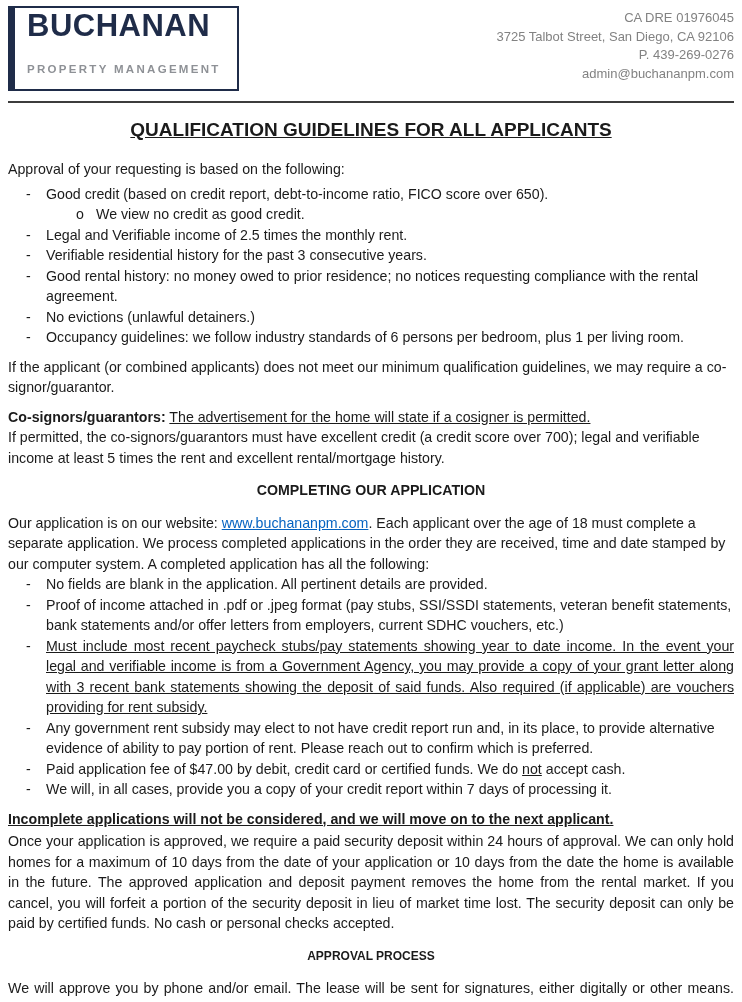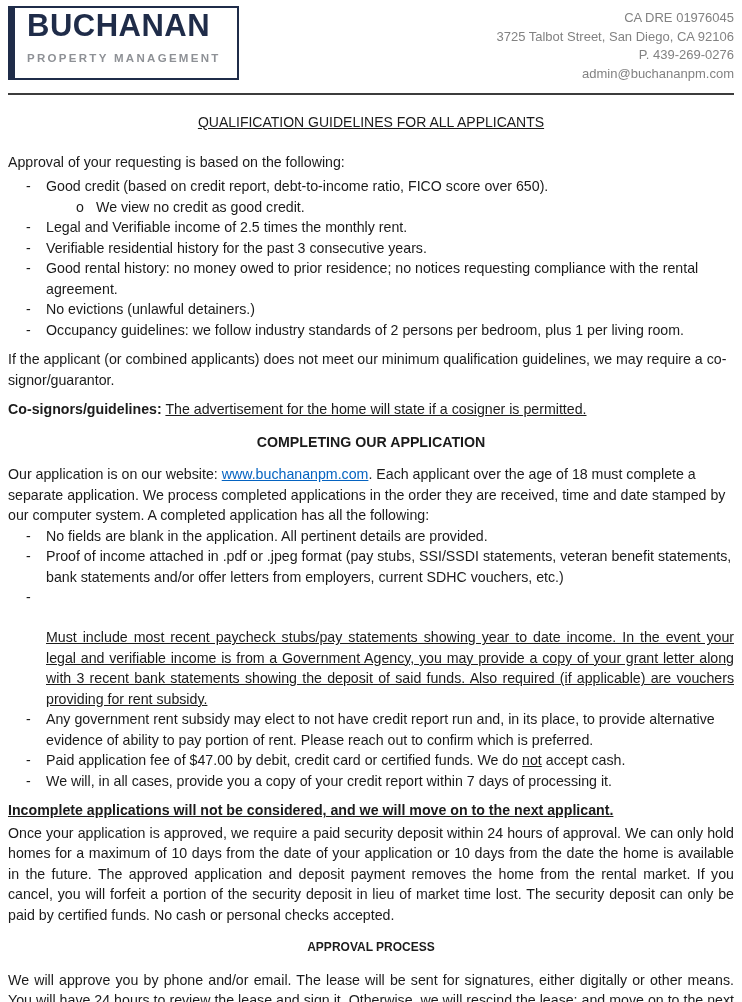--- a/index.html
+++ b/index.html
@@ -22,42 +22,42 @@
   .logo{
     border:2px solid var(--brand-navy,#1f2c49);
     border-left:7px solid var(--brand-navy,#1f2c49);
     padding:2px 16px 9px 12px;background:#fff;
   }
   .logo-name{
     font-size:31px;font-weight:800;letter-spacing:.5px;line-height:1;
     color:var(--brand-navy,#1f2c49);
   }
   .logo-sub{
-    font-size:11.5px;font-weight:700;letter-spacing:2.3px;margin-top:7px;
+    font-size:11.5px;font-weight:700;letter-spacing:2.3px;margin-top:18px;
     color:var(--logo-gray,#8e9196);
   }
   .contact{
     text-align:right;color:var(--contact-gray,#828282);
     font-size:13px;line-height:18.6px;padding-top:3px;
   }
   .rule{border:none;border-top:2px solid #3c3c3c;margin:2px 0 0 0;}
   
   .title{
-    text-align:center;font-size:14px;font-weight:normal;text-decoration:underline;
+    text-align:center;font-size:19px;font-weight:bold;text-decoration:underline;
     margin:17px 0 19px 0;
   }
   .para{margin:0 0 9px 0;}
   .justify{text-align:justify;}
   .heading{text-align:center;font-weight:bold;margin:12px;}
   .list{margin:0 0 9px 0;}
   .li{display:flex;}
   .li .marker{flex:0 0 20px;margin-left:18px;}
   .li .txt{flex:1;}
   .li.sub .marker{margin-left:68px;}
-  .u{text-decoration:underline;margin-top:40px;}
+  .u{text-decoration:underline;}
   .bold{font-weight:bold;}
   .warning{font-weight:bold;text-decoration:underline;margin:1px 0 2px 0;}
   .link{color:var(--link-blue,#0563c1);text-decoration:underline;cursor:pointer;}
   .tight{margin-bottom:0;}
 </style>
 </head>
 <body>
 
 <div class="page">
 
@@ -99,28 +99,29 @@
     <div class="li">
       <span class="marker">-</span>
       <div class="txt">Good rental history: no money owed to prior residence; no notices requesting compliance with the rental agreement.</div>
     </div>
     <div class="li">
       <span class="marker">-</span>
       <div class="txt">No evictions (unlawful detainers.)</div>
     </div>
     <div class="li">
       <span class="marker">-</span>
-      <div class="txt">Occupancy guidelines: we follow industry standards of 2 persons per bedroom, plus 1 per living room.</div>
+      <div class="txt">Occupancy guidelines: we follow industry standards of 6 persons per bedroom, plus 1 per living room.</div>
     </div>
   </div>
 
   <p class="para">If the applicant (or combined applicants) does not meet our minimum qualification guidelines, we may require a co-signor/guarantor.</p>
 
   <div class="para">
-    <div><span class="bold">Co-signors/guidelines:</span> <span class="u">The advertisement for the home will state if a cosigner is permitted.</span></div>
+    <div><span class="bold">Co-signors/guarantors:</span> <span class="u">The advertisement for the home will state if a cosigner is permitted.</span></div>
+    <div>If permitted, the co-signors/guarantors must have excellent credit (a credit score over 700); legal and verifiable income at least 5 times the rent and excellent rental/mortgage history.</div>
   </div>
 
   <h2 class="heading" style="font-size:14.2px;">COMPLETING OUR APPLICATION</h2>
   <p class="para tight"><span>Our application is on our website: </span><a class="link">www.buchananpm.com</a><span>. Each applicant over the age of 18 must complete a separate application. We process completed applications in the order they are received, time and date stamped by our computer system. A completed application has all the following:</span></p>
 
   <div class="list">
     <div class="li">
       <span class="marker">-</span>
       <div class="txt">No fields are blank in the application. All pertinent details are provided.</div>
     </div>

